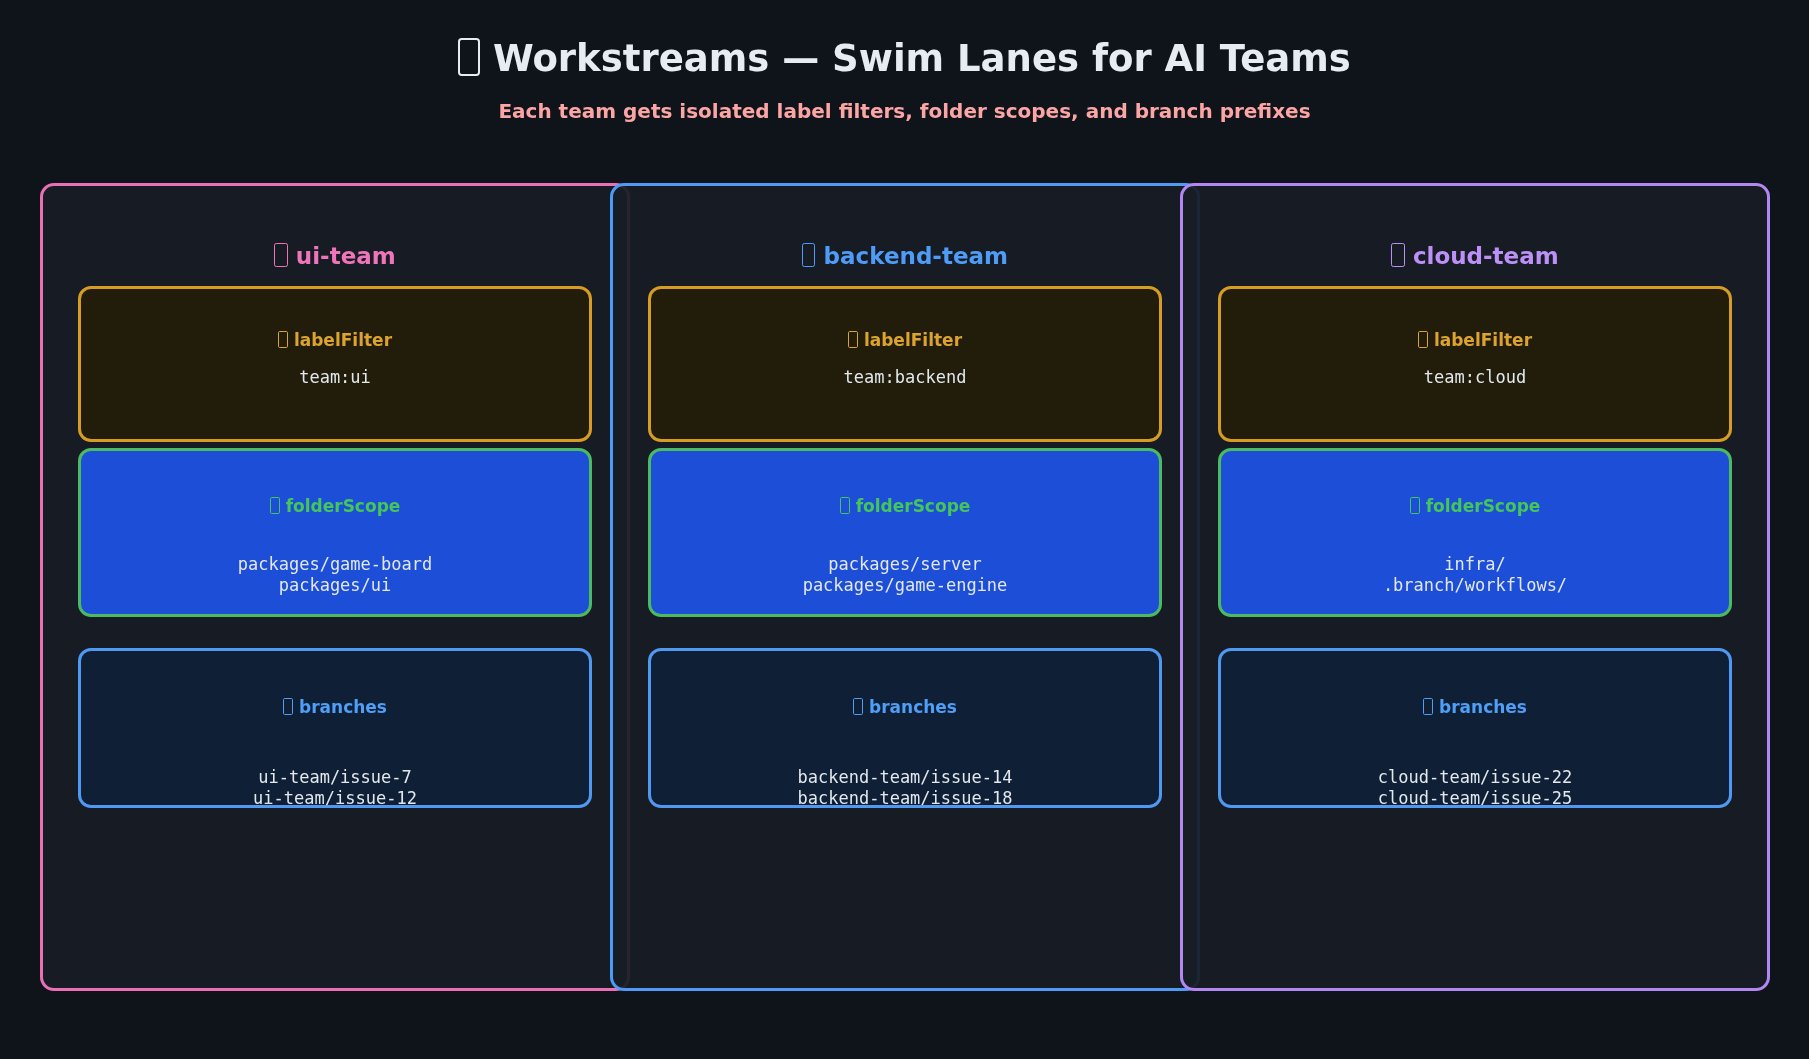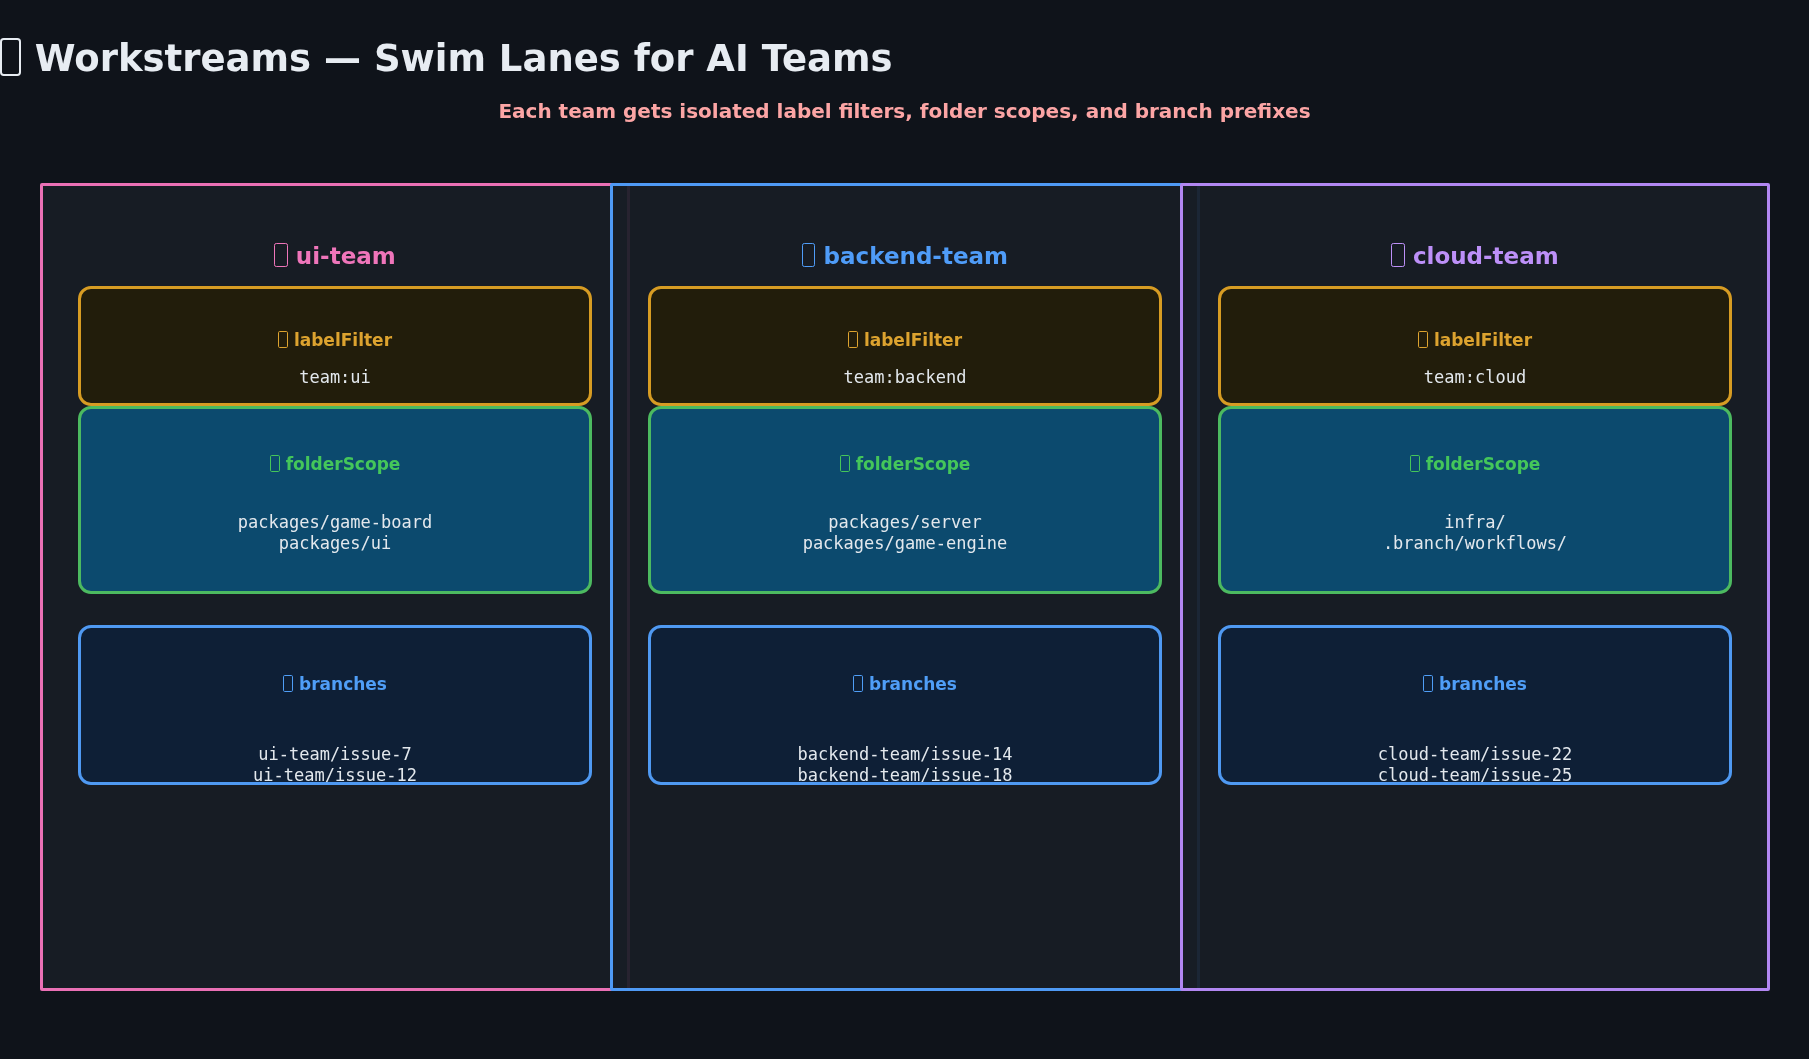--- a/index.html
+++ b/index.html
@@ -2,56 +2,56 @@
 <html><head>
 <meta charset="utf-8">
 <style>
   html,body{margin:0;padding:0}
   body{
     width:1809px;height:1059px;overflow:hidden;position:relative;
     background:#0f131a;color:#e7ecf2;
     font-family:"DejaVu Sans","Liberation Sans",sans-serif;
   }
   .page-title{
-    margin:0;padding-top:37px;
+    margin:0;padding-top:37px;text-align:center;
     font-size:37px;line-height:44px;font-weight:bold;color:#e7ecf2;
   }
   .page-subtitle{
     margin:18px 0 0;text-align:center;font-weight:bold;
     font-size:20px;line-height:24px;color:#fca5a5;
   }
   .lanes{position:absolute;left:40px;top:183px;display:flex}
   .lane{
     box-sizing:border-box;width:590px;height:808px;position:relative;
-    border:3px solid #888;border-radius:2px;
+    border:3px solid #888;border-radius:14px;
     background:rgba(24,29,38,0.93);
   }
   .lane + .lane{margin-left:-20px}
   .lane-pink  {border-color:#ea70b5;z-index:1}
   .lane-blue  {border-color:#4f9af5;z-index:2}
   .lane-purple{border-color:#b287f2;z-index:3}
   .lane-title{margin:57px 0 0;text-align:center;font-size:23px;line-height:27px;font-weight:bold}
   .lane-pink   .lane-title{color:#ef75ba}
   .lane-blue   .lane-title{color:#4f9cf8}
   .lane-purple .lane-title{color:#bd90f8}
 
   .card{
     box-sizing:border-box;margin:0 35px;text-align:center;
     border:3px solid;border-radius:13px;overflow:hidden;
   }
   .card-title{font-size:17px;line-height:20px;font-weight:bold}
   .vals{
     font-family:"DejaVu Sans Mono","Liberation Mono",monospace;
     font-size:17px;line-height:21px;color:#e3e8ed;
   }
-  .card-amber{margin-top:16px;height:120px;background:#221d0b;border-color:#d79c23}
+  .card-amber{margin-top:16px;height:156px;background:#221d0b;border-color:#d79c23}
   .card-amber .card-title{margin-top:41px;color:#dda32f}
   .card-amber .vals{margin-top:17px}
 
-  .card-green{margin-top:0;height:188px;background:#0c4a6e;border-color:#4cba60}
+  .card-green{margin-top:6px;height:169px;background:#1d4ed8;border-color:#4cba60}
   .card-green .card-title{margin-top:45px;color:#44c65a}
   .card-green .vals{margin-top:38px}
 
   .card-blue{margin-top:31px;height:160px;background:#0e1f36;border-color:#4f99f2}
   .card-blue .card-title{margin-top:46px;color:#4f9ef7}
   .card-blue .vals{margin-top:50px}
 
   
   .tofu{
     display:inline-block;box-sizing:border-box;

